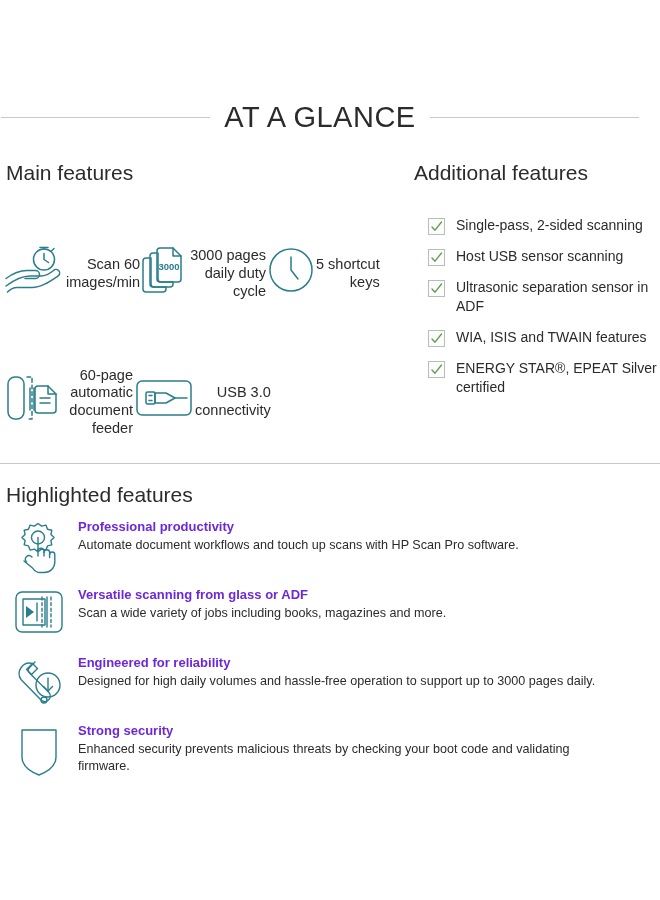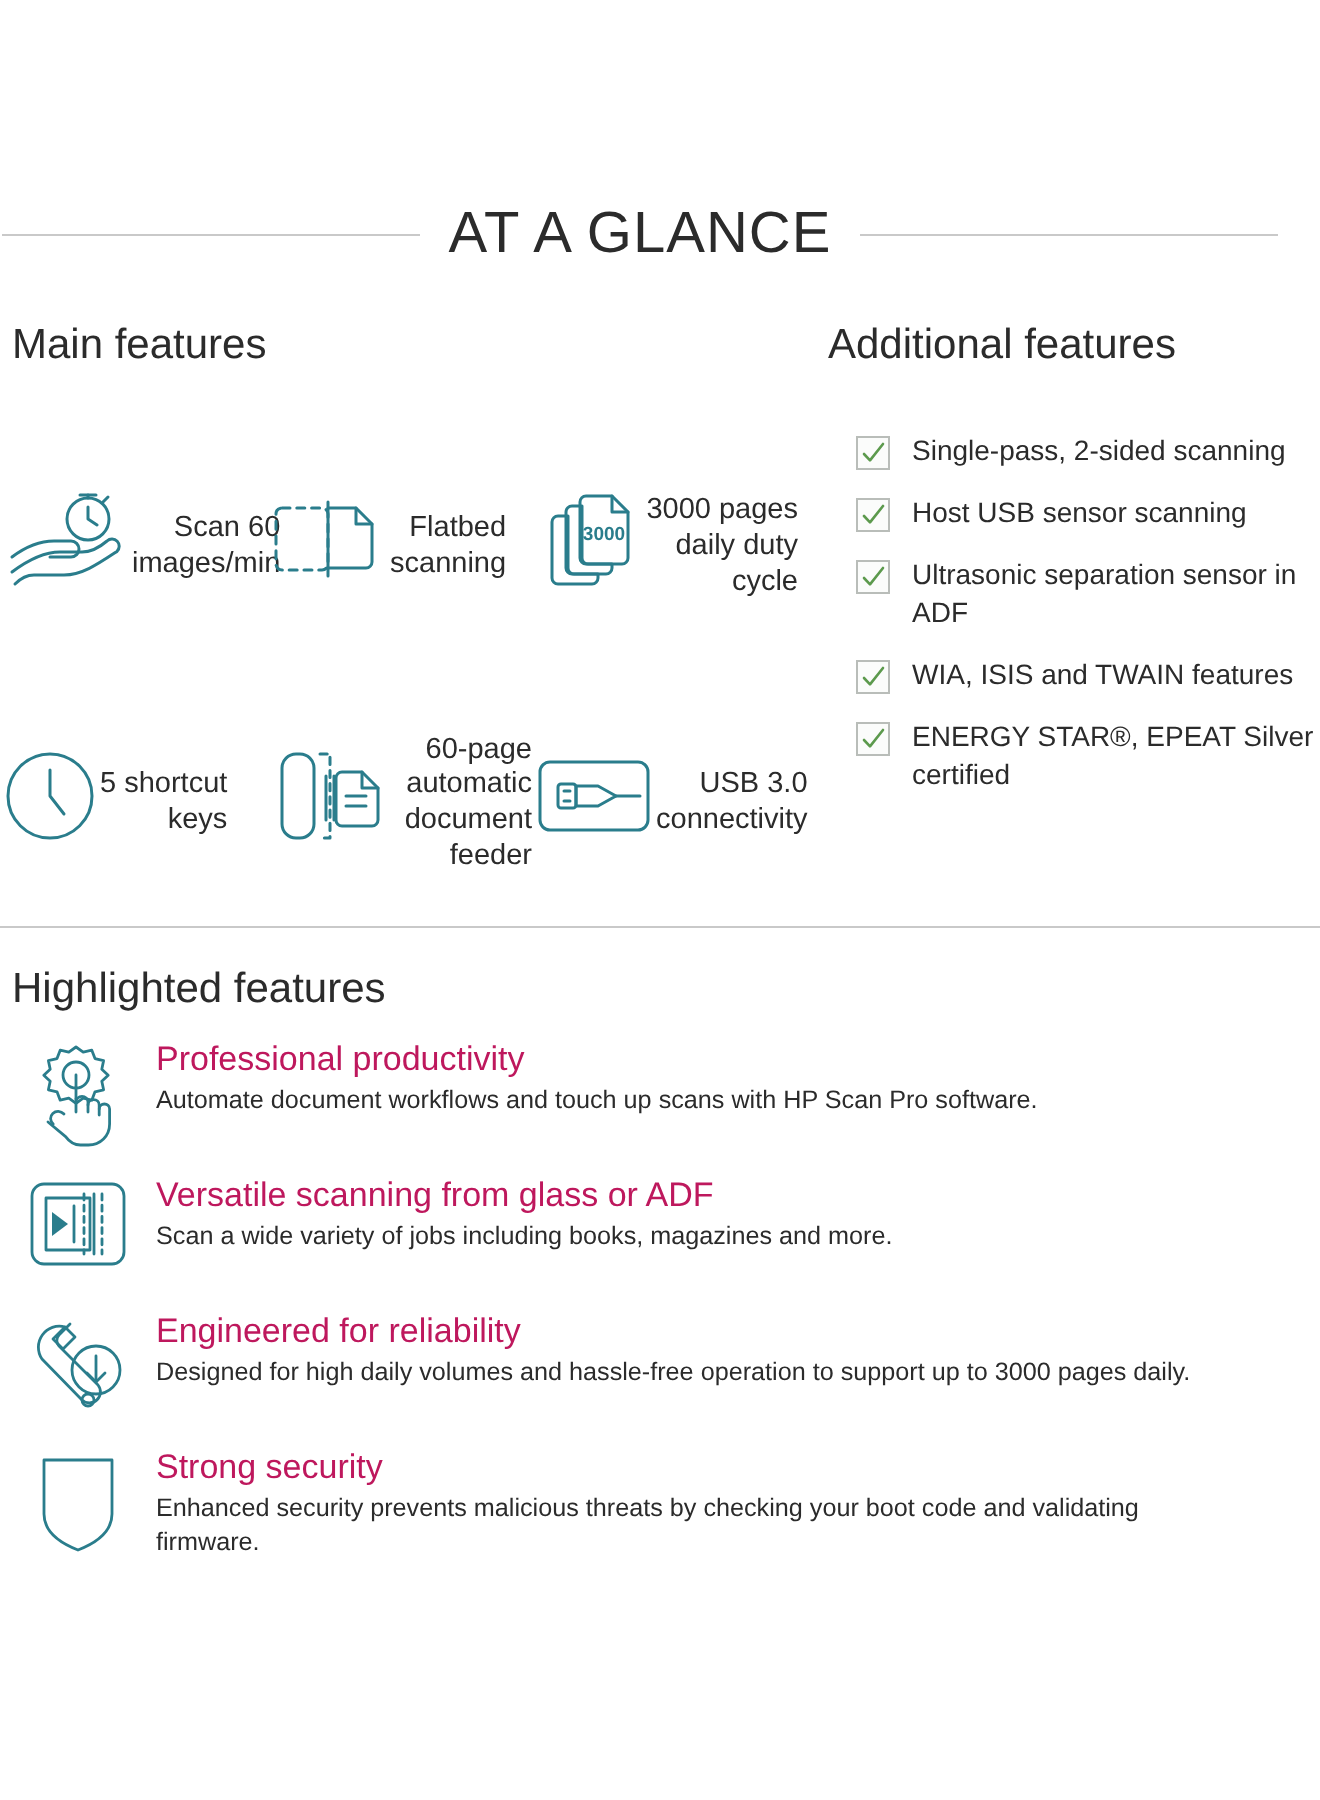--- a/index.html
+++ b/index.html
@@ -144,24 +144,25 @@
   }
   .hl-icon {
     flex: 0 0 auto;
     width: 78px;
     display: flex;
     justify-content: center;
     padding-top: 2px;
   }
   .hl-body { flex: 1 1 auto; padding-right: 40px; }
   .hl-title {
-    font-size: 17px;
+    font-size: 13px;
     line-height: 1.3;
-    color: #be185d;
+    color: #6d28d9;
     margin-bottom: 1px;
+    font-weight: bold;
   }
   .hl-desc {
     font-size: 12.6px;
     line-height: 1.35;
     color: #2b2b2b;
   }
 
   .ico { display: block; }
 </style>
 </head>
@@ -191,32 +192,20 @@
           <path d="M51.5 7 l2.5 -2.5"></path>
           <path d="M6 34.5 C14 28.5 21 26.5 27 26.5 h8.5 a4 4 0 0 1 0 8 H25"></path>
           <path d="M6 42 C16 34.5 23 32 30 32 h11 c5 0 9 -2.5 12.5 -5.5 a3.6 3.6 0 0 1 5 5.2
                    C49 38 41 43.5 32 43.5 H17 c-4 0 -7 2 -9.5 4.5"></path>
         </svg>
       </div>
       <div class="feat-label">Scan 60
 images/min</div>
     </div>
 
-    <div class="feat-cell">
-      <div class="feat-icon">
-        <svg class="ico" width="62" height="50" viewBox="0 0 62 50" fill="none" stroke="#2a7d8c" stroke-width="1.5" stroke-linecap="round" stroke-linejoin="round">
-          <rect x="5" y="9" width="26" height="31" rx="3" stroke-dasharray="4 3.4"></rect>
-          <path d="M31 6 v37"></path>
-          <path d="M31 9 h14 l8 8 v19 a3 3 0 0 1 -3 3 H31"></path>
-          <path d="M45 9 v8 h8"></path>
-        </svg>
-      </div>
-      <div class="feat-label">Flatbed
-scanning</div>
-    </div>
 
     <div class="feat-cell">
       <div class="feat-icon">
         <svg class="ico" width="56" height="52" viewBox="0 0 56 52" fill="none" stroke="#2a7d8c" stroke-width="1.5" stroke-linecap="round" stroke-linejoin="round">
           <path d="M13 14 h5 v26 a3 3 0 0 0 3 3 h12 v2 a3 3 0 0 1 -3 3 H13 a3 3 0 0 1 -3 -3 V17 a3 3 0 0 1 3 -3z"></path>
           <path d="M20 9 h5 v26 a3 3 0 0 0 3 3 h12 v2 a3 3 0 0 1 -3 3 H20 a3 3 0 0 1 -3 -3 V12 a3 3 0 0 1 3 -3z"></path>
           <path d="M27 4 h13 l8 8 v23 a3 3 0 0 1 -3 3 H27 a3 3 0 0 1 -3 -3 V7 a3 3 0 0 1 3 -3z"></path>
           <path d="M40 4 v8 h8"></path>
           <text x="36" y="26" font-family="'Liberation Sans', sans-serif" font-size="9.5" font-weight="bold" fill="#2a7d8c" stroke="none" text-anchor="middle">3000</text>
         </svg>

